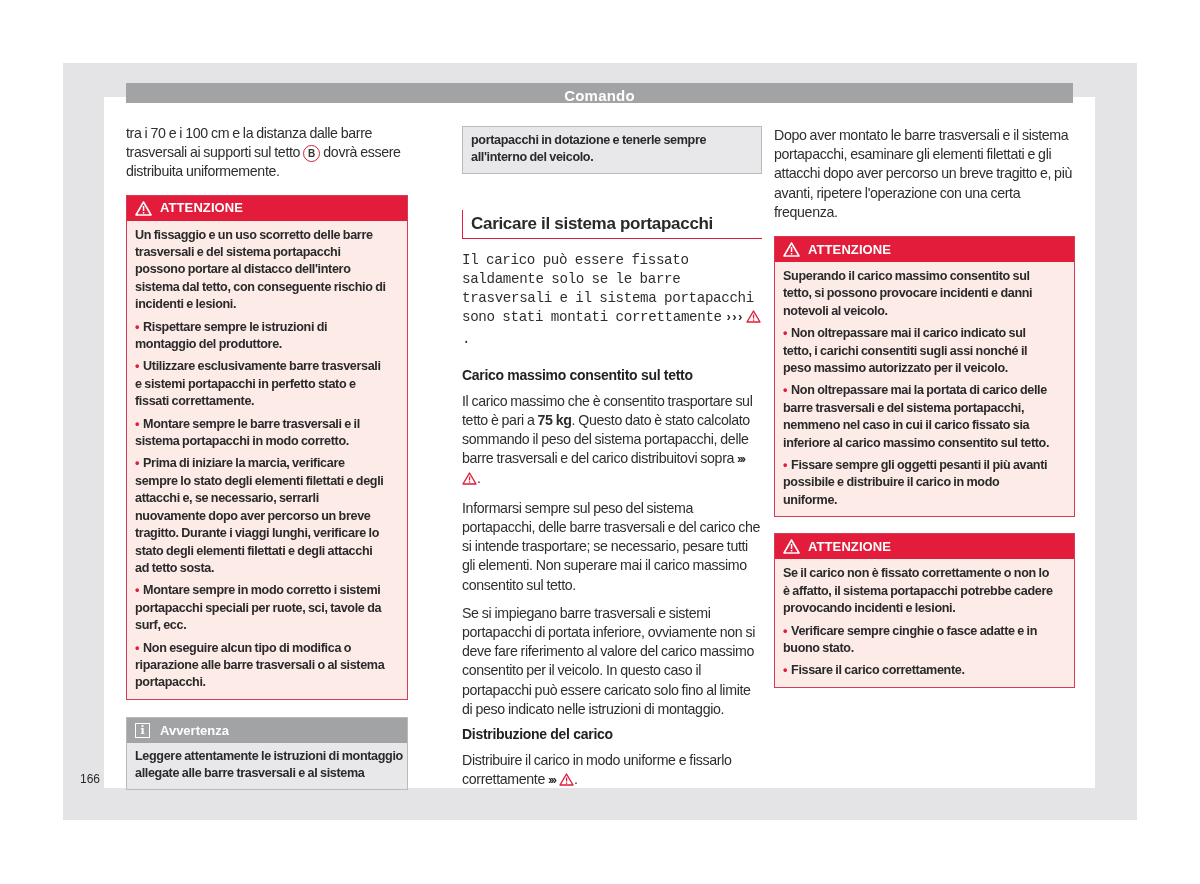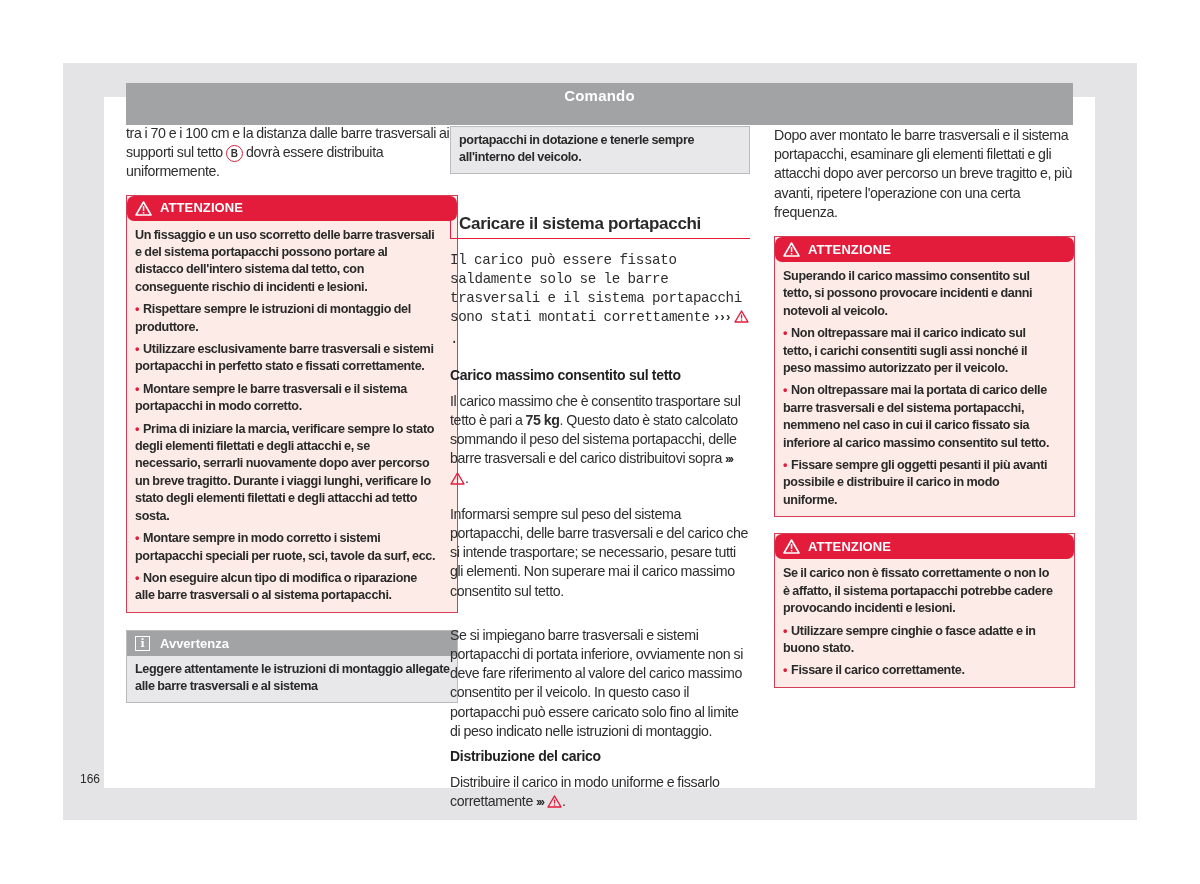--- a/index.html
+++ b/index.html
@@ -10,33 +10,33 @@
     }
     .frame {
       position: absolute; left: 63px; top: 63px; width: 1074px; height: 757px;
       background: #e4e4e6;
     }
     .page {
       position: absolute; left: 104px; top: 97px; width: 991px; height: 691px;
       background: #ffffff;
     }
     .header-bar {
-      position: absolute; left: 126px; top: 83px; width: 947px; height: 42px;
+      position: absolute; left: 126px; top: 83px; width: 947px; height: 20px;
       background: #a2a3a5; color: #ffffff; text-align: center;
       font-family: "Liberation Sans", sans-serif; font-weight: bold; font-size: 15px; line-height: 25px;
       letter-spacing: 0.2px;
     }
     .page-number {
       position: absolute; left: 80px; top: 772px; font-size: 12px; color: #2a2a2a;
       font-family: "Liberation Sans", sans-serif;
       text-align: right;
     }
     .col { position: absolute; top: 124px; }
-    .col1 { left: 126px; width: 332px; }
-    .col2 { left: 450px; width: 300px; }
+    .col1 { left: 126px; width: 282px; }
+    .col2 { left: 462px; width: 300px; }
     .col3 { left: 774px; width: 301px; }
 
     .body-text {
       font-family: "Liberation Sans", sans-serif;
       font-size: 14.2px; line-height: 19.2px; margin: 0; color: #2e2e2e;
       letter-spacing: -0.35px; word-spacing: -0.5px;
     }
     .subhead {
       font-family: "Liberation Sans", sans-serif; font-weight: bold; font-size: 14px;
       margin: 0 0 8px 0; line-height: 18px; color: #222; letter-spacing: -0.3px;
@@ -45,21 +45,21 @@
       display: inline-block; width: 15px; height: 15px; border: 1.5px solid #d4213d; border-radius: 50%;
       font-size: 10px; font-weight: bold; text-align: center; line-height: 15px; color: #333;
       vertical-align: 0px; letter-spacing: 0;
     }
     .warnbox {
       border: 1.5px solid #d43d55; background: #fcebe6; margin: 0;
     }
     .warnbox .wb-head {
       background: #e21c3a; color: #fff; height: 25px; line-height: 26px; padding-left: 8px;
       font-family: "Liberation Sans", sans-serif; font-weight: bold; font-size: 13px; letter-spacing: 0.1px;
-      display: flex; align-items: center; border-radius: 7px;
+      display: flex; align-items: center;
     }
     .wb-head .tri { margin-right: 8px; display: inline-flex; }
     .warnbox .wb-body { padding: 6px 20px 7px 8px; }
     .wb-p {
       font-family: "Liberation Sans", sans-serif; font-weight: bold; font-size: 12.6px; line-height: 17.4px;
       margin: 0 0 5px 0; color: #2a2a2a; letter-spacing: -0.35px; word-spacing: -0.5px;
     }
     .wb-p:last-child { margin-bottom: 0; }
     .bullet { color: #e21c3a; margin-right: 4px; }
 
@@ -148,22 +148,22 @@
   </p>
 
   <h3 class="subhead" style="margin-top:17px;">Carico massimo consentito sul tetto</h3>
   <p class="body-text">
     <span>Il carico massimo che è consentito trasportare sul tetto è pari a </span><b>75 kg</b><span>. Questo dato è stato calcolato sommando il peso del sistema portapacchi, delle barre trasversali e del carico distribuitovi sopra</span><span class="chev">›››</span><span class="tri-inline"><svg width="15" height="13" viewBox="0 0 15 13">
           <path d="M7.5 1 L14 12 L1 12 Z" fill="none" stroke="#e21c3a" stroke-width="1.4" stroke-linejoin="round"></path>
           <rect x="6.9" y="4.5" width="1.3" height="4" fill="#e21c3a"></rect>
           <rect x="6.9" y="9.5" width="1.3" height="1.3" fill="#e21c3a"></rect>
         </svg></span><span>.</span>
   </p>
-  <p class="body-text" style="margin-top:15px;">Informarsi sempre sul peso del sistema portapacchi, delle barre trasversali e del carico che si intende trasportare; se necessario, pesare tutti gli elementi. Non superare mai il carico massimo consentito sul tetto.</p>
-  <p class="body-text" style="margin-top:25px;">Se si impiegano barre trasversali e sistemi portapacchi di portata inferiore, ovviamente non si deve fare riferimento al valore del carico massimo consentito per il veicolo. In questo caso il portapacchi può essere caricato solo fino al limite di peso indicato nelle istruzioni di montaggio.</p>
+  <p class="body-text" style="margin-top:9px;">Informarsi sempre sul peso del sistema portapacchi, delle barre trasversali e del carico che si intende trasportare; se necessario, pesare tutti gli elementi. Non superare mai il carico massimo consentito sul tetto.</p>
+  <p class="body-text" style="margin-top:9px;">Se si impiegano barre trasversali e sistemi portapacchi di portata inferiore, ovviamente non si deve fare riferimento al valore del carico massimo consentito per il veicolo. In questo caso il portapacchi può essere caricato solo fino al limite di peso indicato nelle istruzioni di montaggio.</p>
 
   <h3 class="subhead" style="margin-top:6px;">Distribuzione del carico</h3>
   <p class="body-text">
     <span>Distribuire il carico in modo uniforme e fissarlo correttamente</span><span class="chev">›››</span><span class="tri-inline"><svg width="15" height="13" viewBox="0 0 15 13">
           <path d="M7.5 1 L14 12 L1 12 Z" fill="none" stroke="#e21c3a" stroke-width="1.4" stroke-linejoin="round"></path>
           <rect x="6.9" y="4.5" width="1.3" height="4" fill="#e21c3a"></rect>
           <rect x="6.9" y="9.5" width="1.3" height="1.3" fill="#e21c3a"></rect>
         </svg></span><span>.</span>
   </p>
 </div>
@@ -196,19 +196,19 @@
         <svg width="17" height="15" viewBox="0 0 17 15">
             <path d="M8.5 1 L16 14 L1 14 Z" fill="none" stroke="#fff" stroke-width="1.6" stroke-linejoin="round"></path>
             <rect x="7.8" y="5" width="1.5" height="5" fill="#fff"></rect>
             <rect x="7.8" y="11" width="1.5" height="1.5" fill="#fff"></rect>
           </svg>
       </span>
       <span>ATTENZIONE</span>
     </div>
     <div class="wb-body">
       <p class="wb-p">Se il carico non è fissato correttamente o non lo è affatto, il sistema portapacchi potrebbe cadere provocando incidenti e lesioni.</p>
-      <p class="wb-p"><span class="bullet">•</span><span>Utilizzare sempre cinghie o fasce adatte e in buono stato.</span></p>
+      <p class="wb-p"><span class="bullet">•</span><span>Verificare sempre cinghie o fasce adatte e in buono stato.</span></p>
       <p class="wb-p"><span class="bullet">•</span><span>Fissare il carico correttamente.</span></p>
     </div>
   </div>
 </div>
 
 <div class="page-number">166</div>
 
 </body></html>

